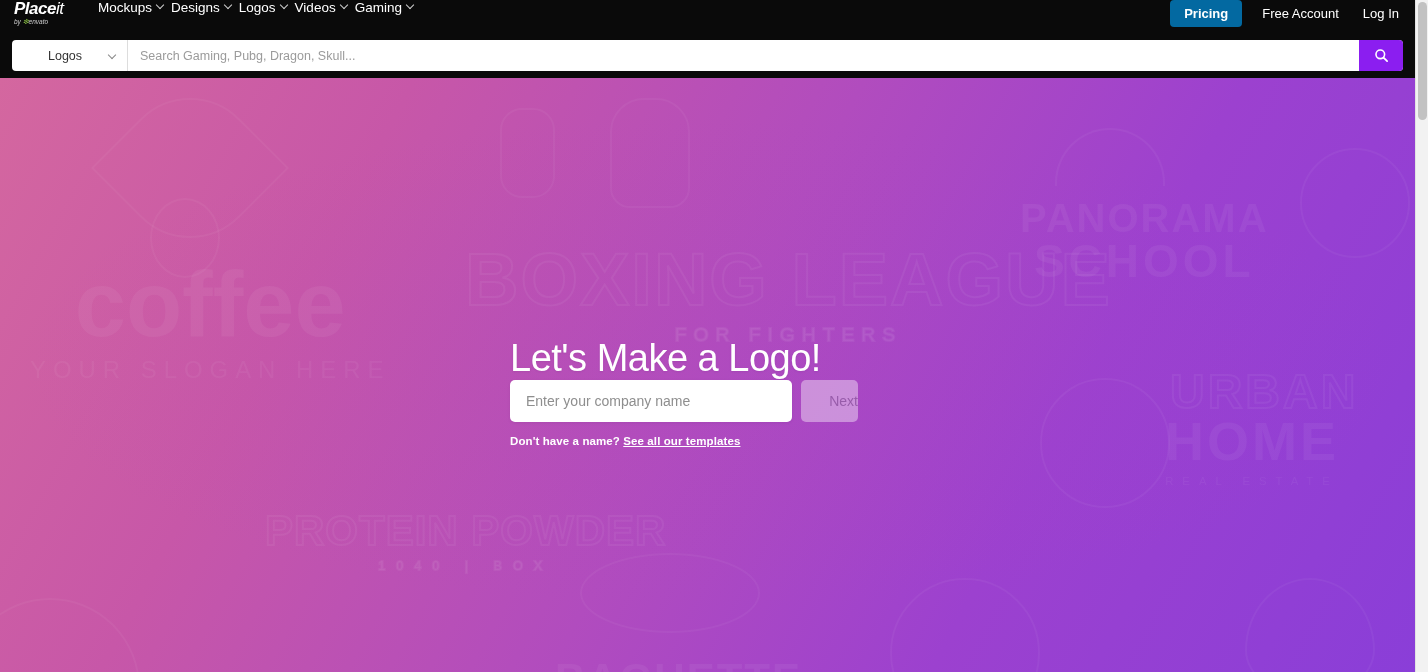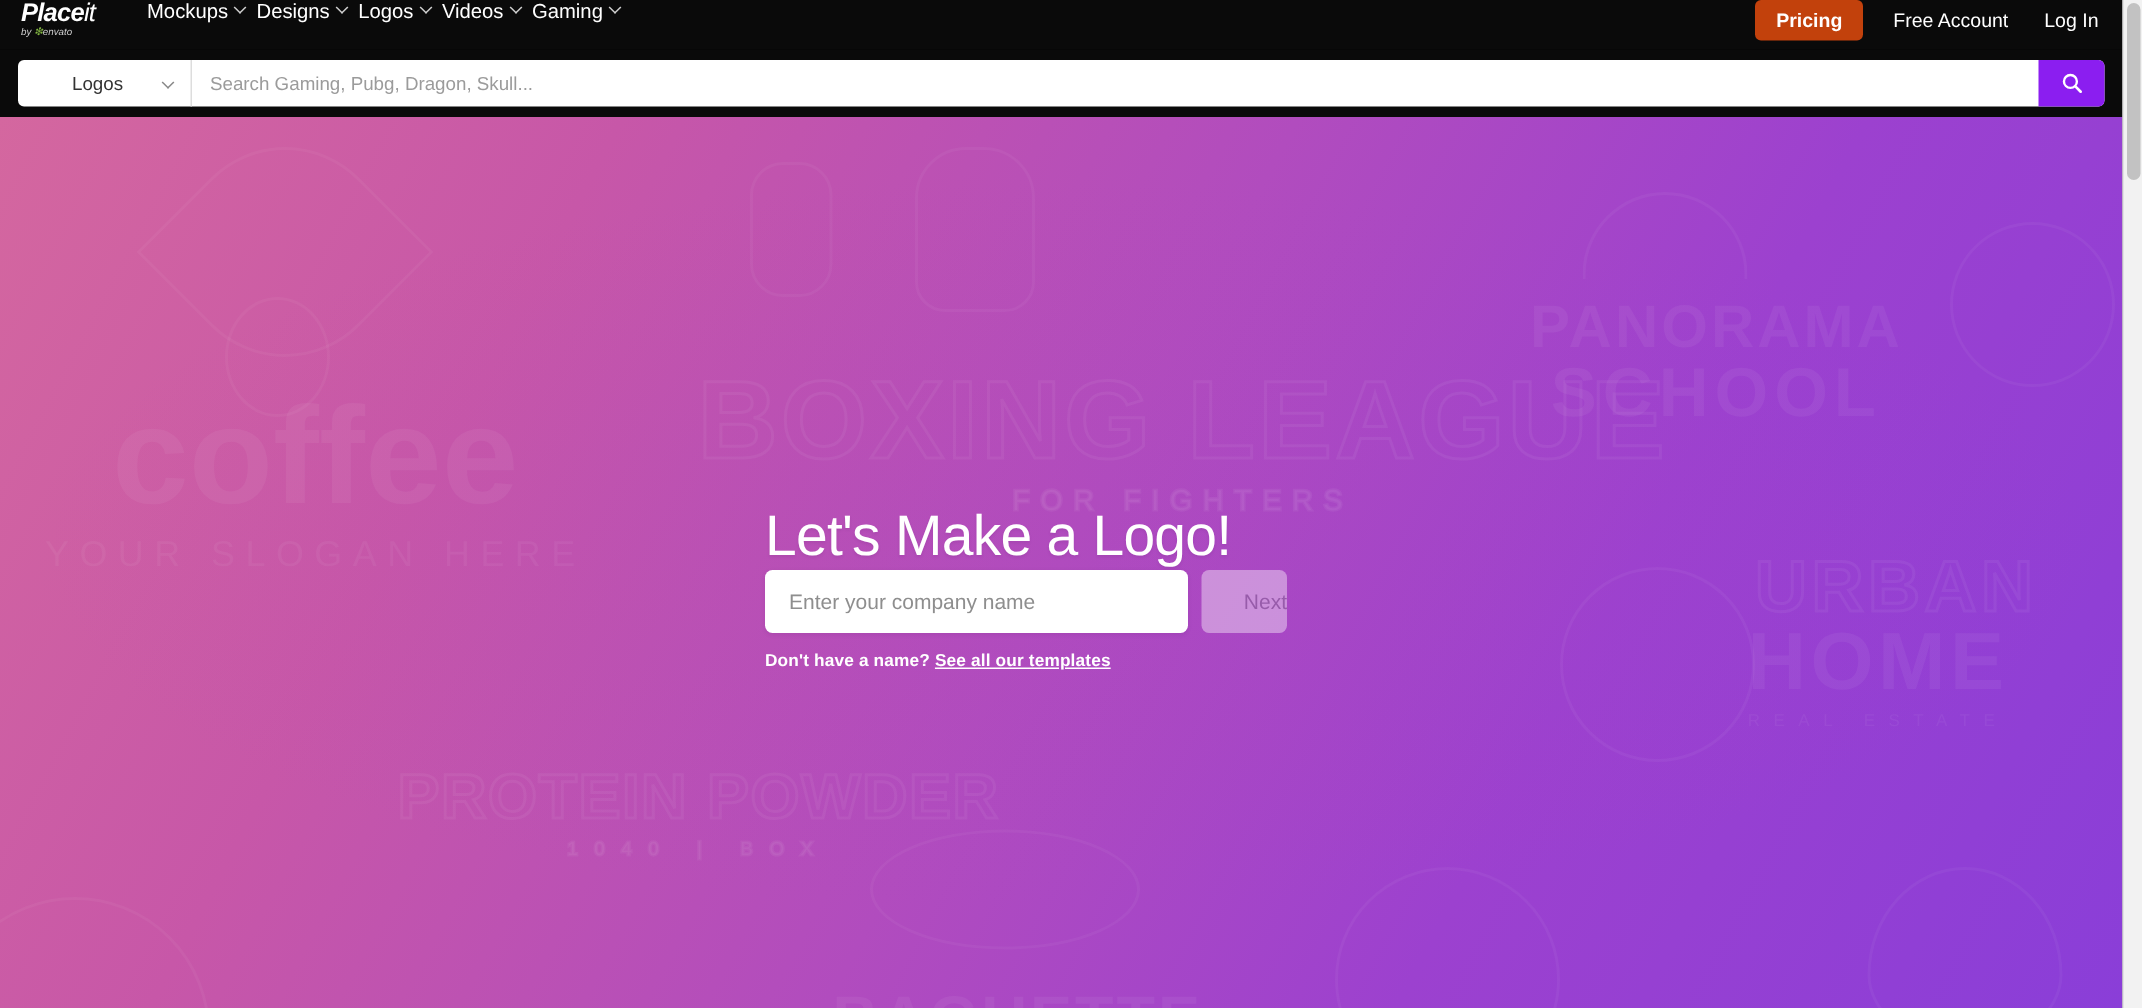--- a/index.html
+++ b/index.html
@@ -41,21 +41,21 @@
   .chev { display: inline-block; width: 7px; height: 7px; position: relative; top: -2px; }
   .chev::before {
     content: ""; position: absolute; left: 0; top: 0;
     width: 5px; height: 5px;
     border-right: 1.3px solid #cfcfcf; border-bottom: 1.3px solid #cfcfcf;
     transform: rotate(45deg);
   }
 
   .navright { margin-left: auto; display: flex; align-items: center; gap: 0px; padding-right: 12px; }
   .pricing-btn {
-    background: #c2410c; color: #fff; font-size: 13px; font-weight: bold;
+    background: #0369a1; color: #fff; font-size: 13px; font-weight: bold;
     border-radius: 4px; padding: 6px 14px; cursor: pointer; margin-right: 20px;
   }
   .accountlink { color: #fff; font-size: 13px; cursor: pointer; margin-right: 24px; white-space: nowrap; }
   .accountlink.last { margin-right: 4px; }
 
   
   .searchrow {
     position: absolute; top: 33px; left: 0;
     width: 1415px; height: 45px;
     background: #0a0a0a;

